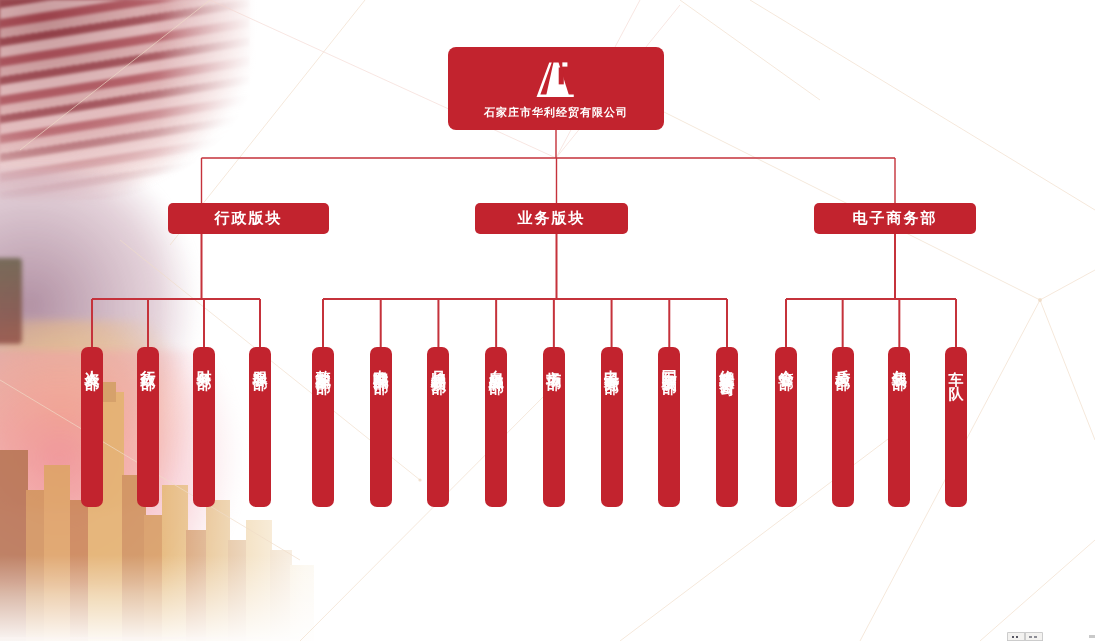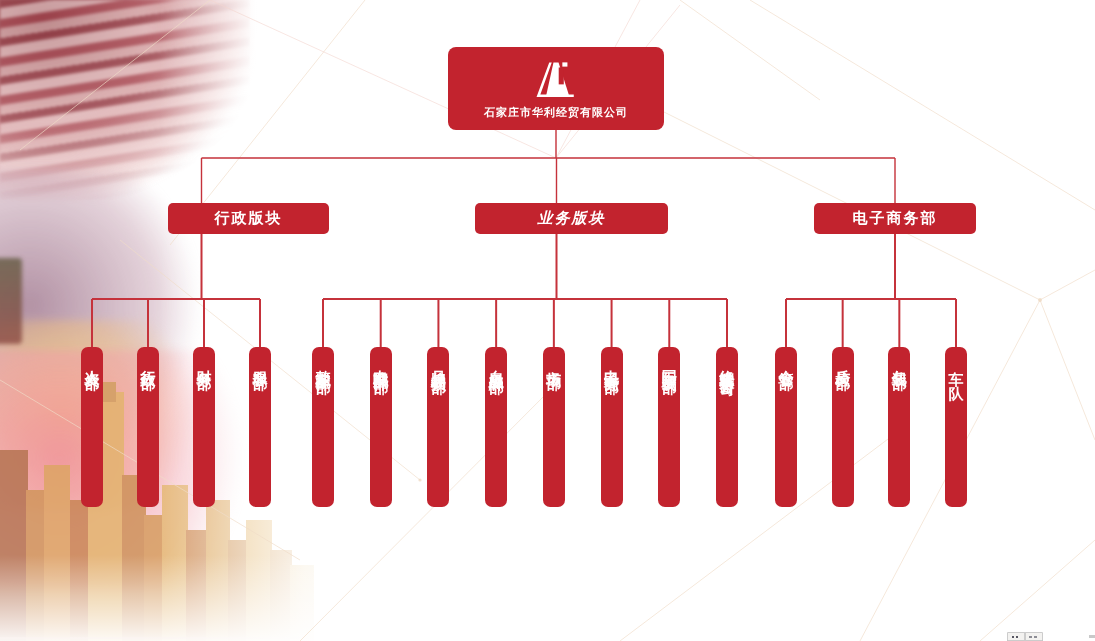--- a/index.html
+++ b/index.html
@@ -195,21 +195,21 @@
       </div>
       <div class="leaf" style="left: 137px;">
         <span class="leaf-label">行政部</span>
       </div>
       <div class="leaf" style="left: 193px;">
         <span class="leaf-label">财务部</span>
       </div>
       <div class="leaf" style="left: 249px;">
         <span class="leaf-label">客服部</span>
       </div>
-      <div class="group-header" style="left: 475px; width: 193px; font-style: italic;">业务版块</div>
+      <div class="group-header" style="left: 475px; width: 153px;">业务版块</div>
       <div class="leaf" style="left: 312px;">
         <span class="leaf-label">整车配件部</span>
       </div>
       <div class="leaf" style="left: 369.714px;">
         <span class="leaf-label">电喷配件部</span>
       </div>
       <div class="leaf" style="left: 427.429px;">
         <span class="leaf-label">品牌易损部</span>
       </div>
       <div class="leaf" style="left: 485.143px;">

